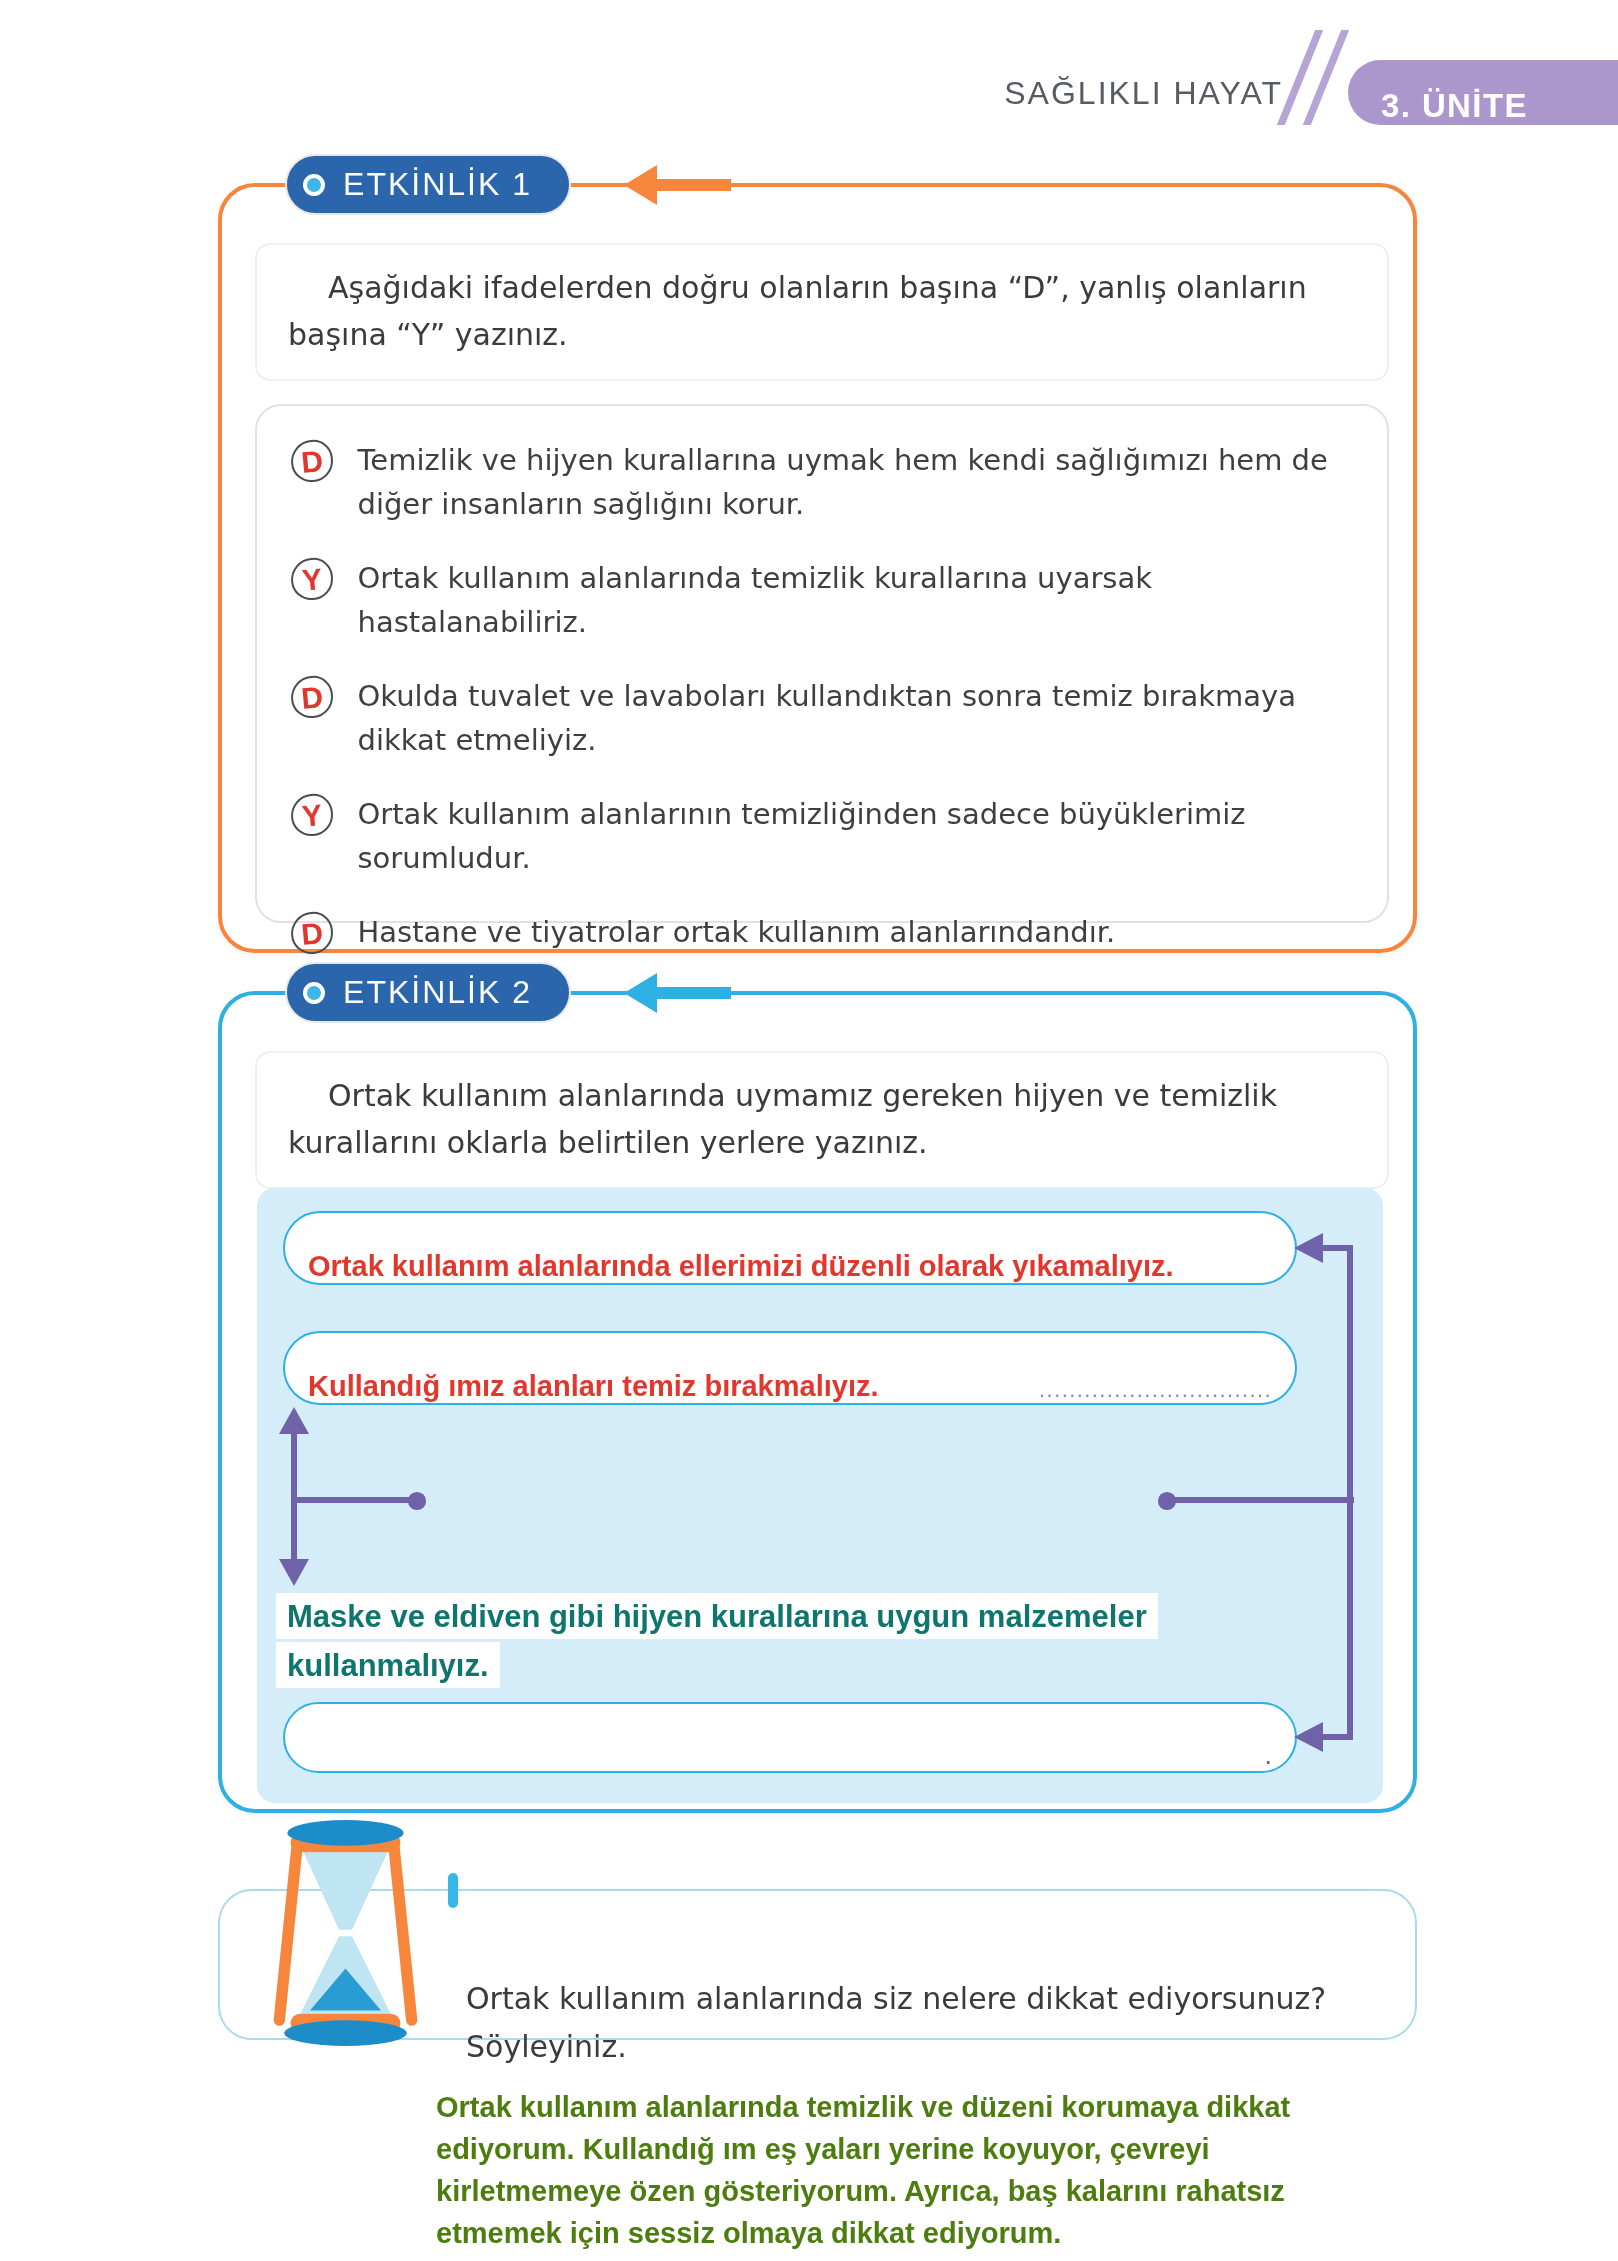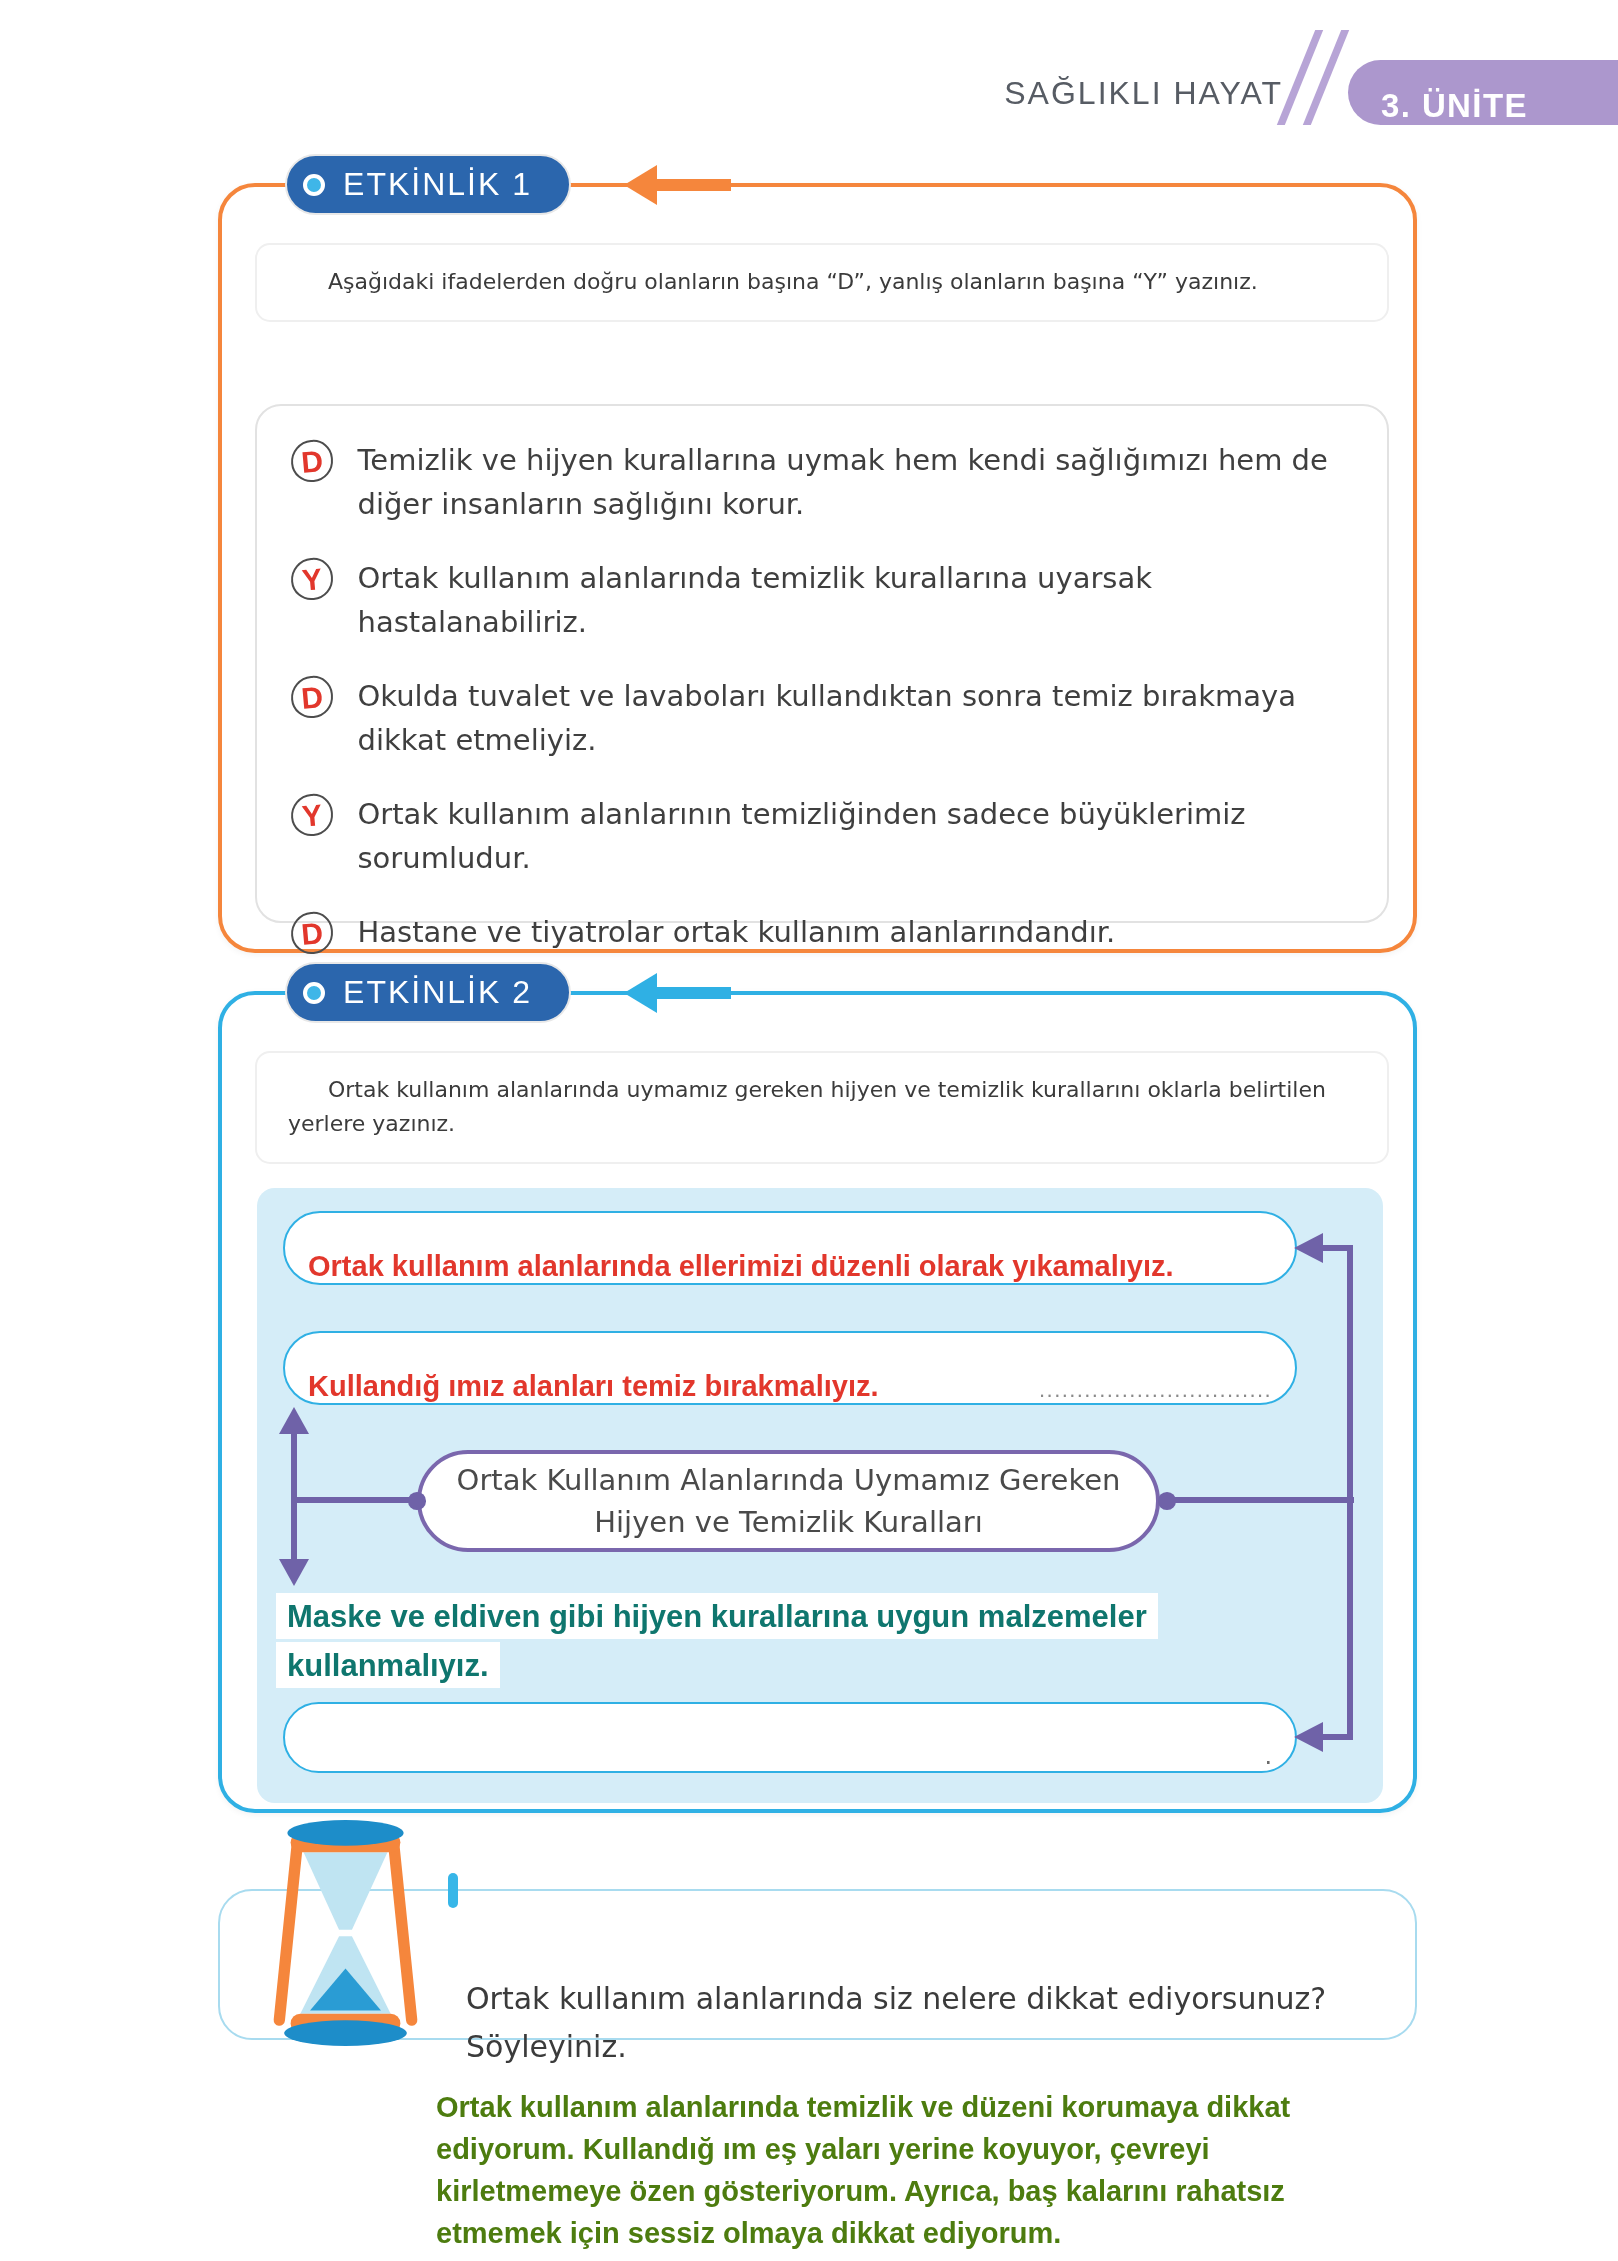--- a/index.html
+++ b/index.html
@@ -44,21 +44,21 @@
   .tri-left { width:0; height:0; border-top:20.4px solid transparent; border-bottom:20.4px solid transparent; }
   .arrow-tail { width:74px; height:11.6px; }
   .orange .tri-left { border-right:33px solid #F5863C; }
   .orange .arrow-tail { background:#F5863C; }
   .cyan .tri-left { border-right:33px solid #2FB0E4; }
   .cyan .arrow-tail { background:#2FB0E4; }
 
   .instruction {
     position:absolute; left:33px; top:56px; width:1134px;
     background:#fff; border:2px solid #EFEFEF; border-radius:15px;
-    padding:20.4px 31px; font-size:22px; line-height:1.55; color:#3B3B3B;
+    padding:20.4px 31px; font-size:30px; line-height:1.55; color:#3B3B3B;
     text-indent:40px;
   }
 
   
   .statements {
     position:absolute; left:33px; top:217px; width:1134px; height:519px;
     border:2px solid #E2E2E2; border-radius:26px; padding:33px 34px;
     display:flex; flex-direction:column; gap:31px;
   }
   .statement { display:flex; gap:24.5px; font-size:29px; line-height:1.5; color:#3F3F3F; }
@@ -189,24 +189,20 @@
 
       <div class="bubble" id="bubble-top">
         <span>Ortak kullanım alanlarında ellerimizi düzenli olarak yıkamalıyız.</span>
       </div>
 
       <div class="bubble" id="bubble-second">
         <span>Kullandığ ımız alanları temiz bırakmalıyız.</span>
         <span class="dots-leader">...............................</span>
       </div>
 
-      <div class="center-bubble">
-        <div>Ortak Kullanım Alanlarında Uymamız Gereken</div>
-        <div>Hijyen ve Temizlik Kuralları</div>
-      </div>
 
       <div class="strip-answer">
         <span>Maske ve eldiven gibi hijyen kurallarına uygun malzemeler kullanmalıyız.</span>
       </div>
 
       <div class="bubble" id="bubble-bottom">
         <span class="end-dot">.</span>
       </div>
 
       <span class="node-dot" id="dot-left"></span>

